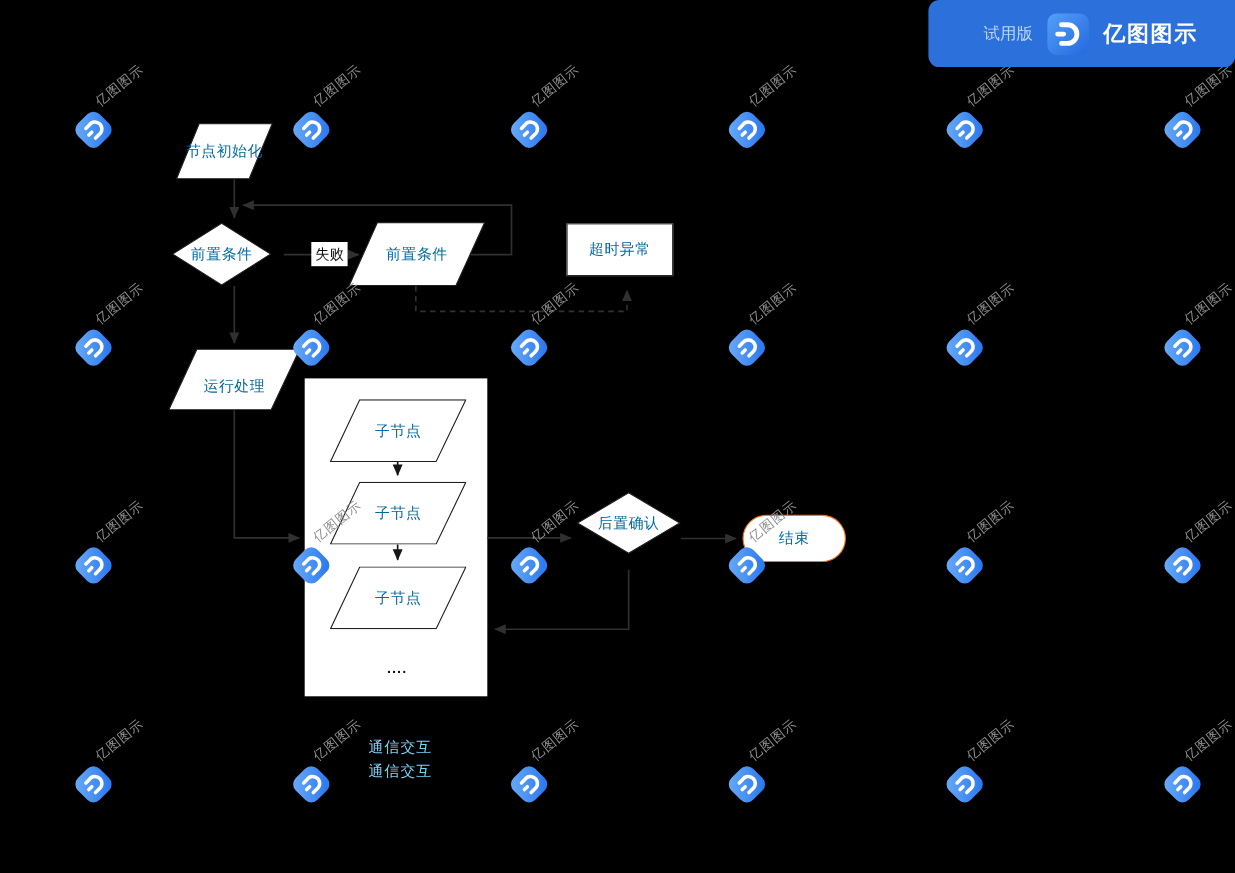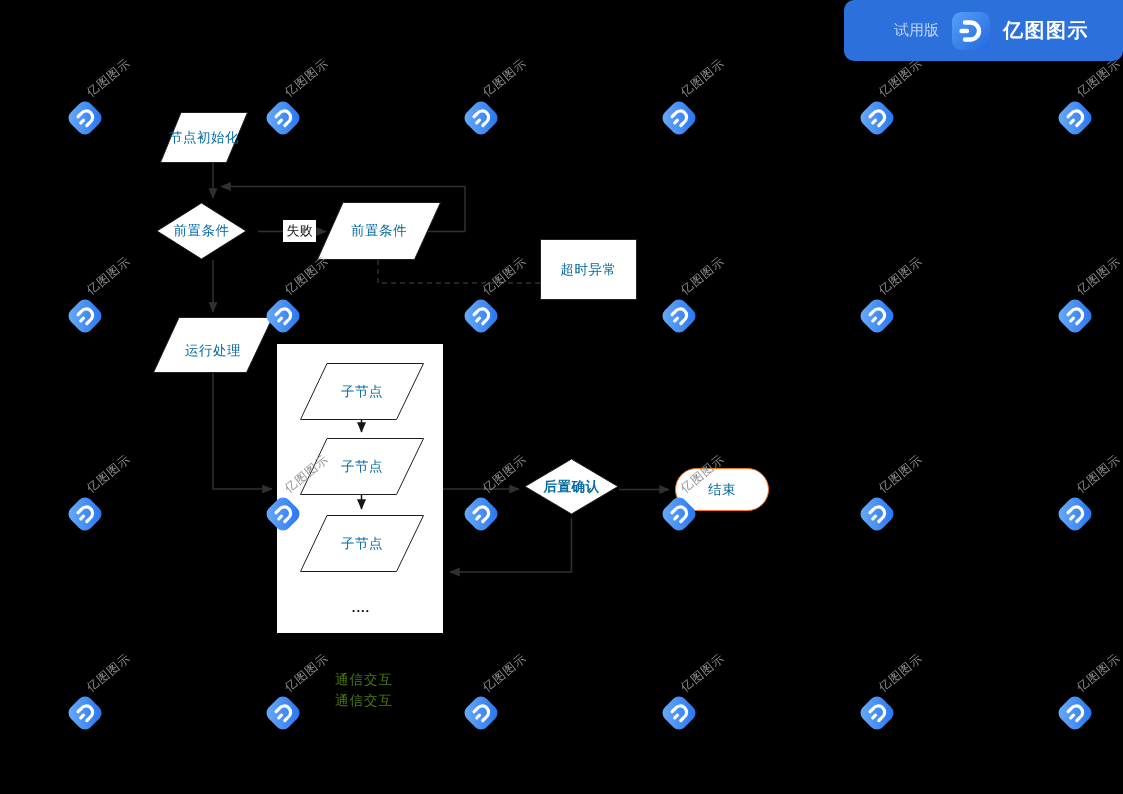--- a/index.html
+++ b/index.html
@@ -22,21 +22,21 @@
   .container-rect{position:absolute;background:#fff;z-index:2;}
   .edge-label{
     position:absolute;z-index:7;background:#fff;color:#141414;font-size:13px;
     display:flex;align-items:center;justify-content:center;
   }
   .dots{
     position:absolute;z-index:6;color:#111;font-size:13px;font-weight:bold;
     letter-spacing:1px;text-align:center;
   }
   .legend{
-    position:absolute;z-index:3;color:#4d7c0f;font-size:13.5px;line-height:21px;
+    position:absolute;z-index:3;color:#7dd3fc;font-size:13.5px;line-height:21px;
     letter-spacing:1px;
   }
   
   .watermark{position:absolute;width:28px;height:28px;z-index:20;pointer-events:none;}
   .watermark .wm-icon{
     position:absolute;inset:0;border-radius:8px;
     background:linear-gradient(135deg,#6CAEF9 0%,#2E7BF0 85%);
     transform:rotate(-45deg);
   }
   .watermark .wm-text{
@@ -102,21 +102,21 @@
 
 <div class="edge-label" style="left:283px;top:220px;width:33px;height:22px;text-align:center;">失败</div>
 
 <div class="node" style="left:317px;top:202px;width:124px;height:58px;">
   <svg width="124" height="58">
       <polygon points="26,0.5 123.5,0.5 97.5,57.5 0.5,57.5" fill="#fff" stroke="#1f1f1f" stroke-width="1"></polygon>
     </svg>
   <div class="lbl">前置条件</div>
 </div>
 
-<div class="node rect-node" style="left:540px;top:203px;width:97px;height:61px;margin-top:36px;">
+<div class="node rect-node" style="left:515px;top:203px;width:97px;height:48px;">
   <div class="lbl">超时异常</div>
 </div>
 
 <div class="node" style="left:153px;top:317px;width:120px;height:67px;">
   <svg width="120" height="56">
       <polygon points="26,0.5 119.5,0.5 93.5,55.5 0.5,55.5" fill="#fff" stroke="#1f1f1f" stroke-width="1"></polygon>
     </svg>
   <div class="lbl">运行处理</div>
 </div>
 
@@ -136,21 +136,21 @@
 
 <div class="node" style="left:300px;top:515px;width:124px;height:57px;">
   <svg width="124" height="57">
       <polygon points="27,0.5 123.5,0.5 96.5,56.5 0.5,56.5" fill="#fff" stroke="#1f1f1f" stroke-width="1"></polygon>
     </svg>
   <div class="lbl">子节点</div>
 </div>
 
 <div class="dots" style="left:340px;top:600px;width:42px;">....</div>
 
-<div class="node" style="left:524px;top:458px;width:95px;height:57px;font-weight:bold;">
+<div class="node" style="left:524px;top:447px;width:95px;height:57px;">
   <svg width="95" height="57">
       <polygon points="47.5,1 94,28.5 47.5,56 1,28.5" fill="#fff" stroke="#1f1f1f" stroke-width="1"></polygon>
     </svg>
   <div class="lbl">后置确认</div>
 </div>
 
 <div class="node stadium-node" style="left:675px;top:468px;width:94px;height:43px;">
   <div class="lbl">结束</div>
 </div>
 

